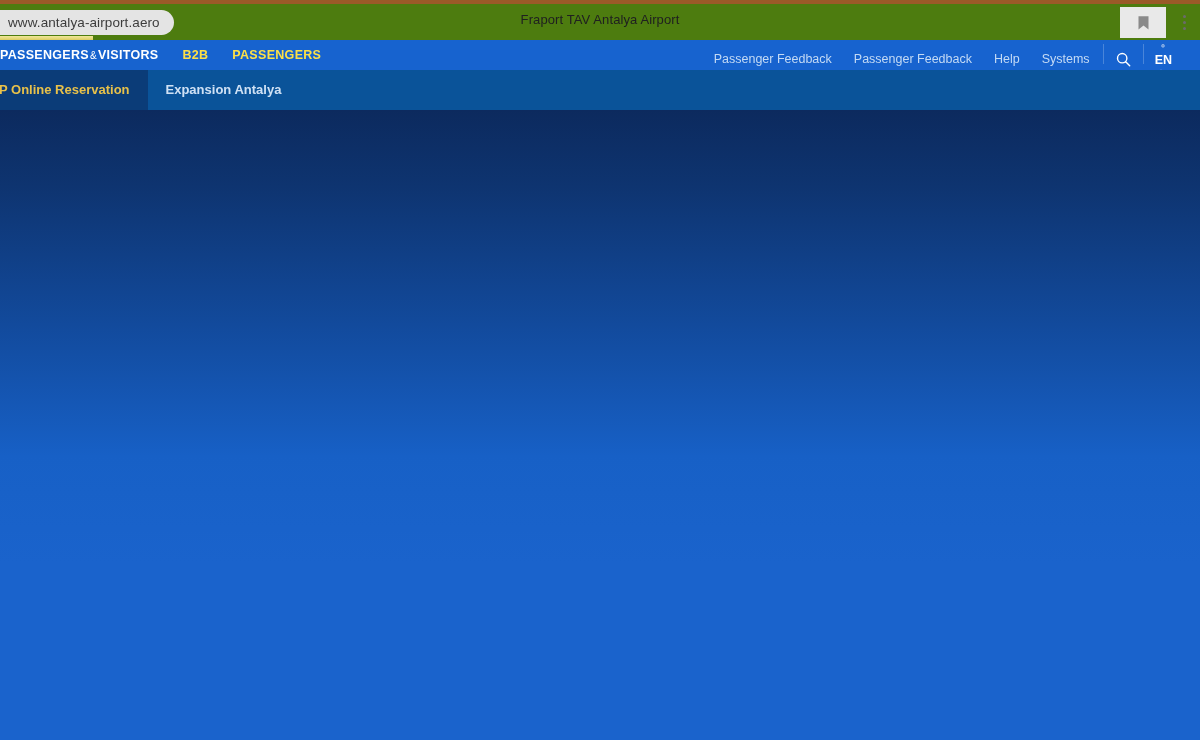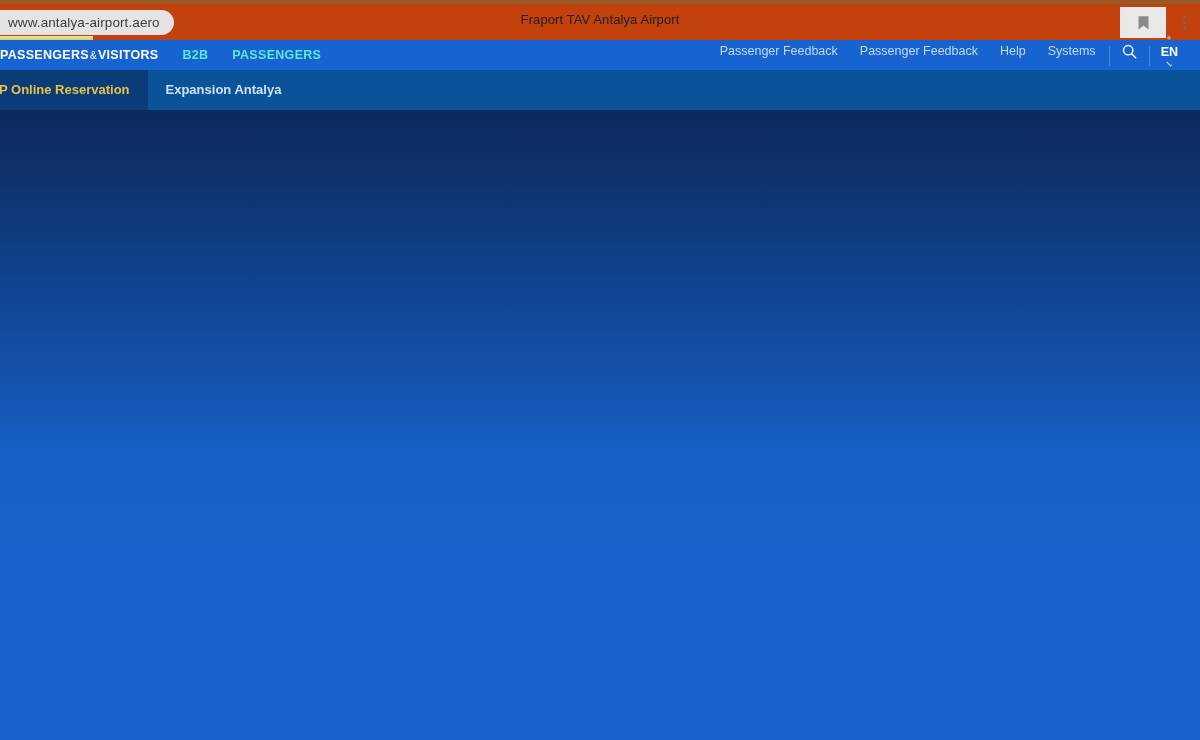--- a/index.html
+++ b/index.html
@@ -26,21 +26,21 @@
     width: 1200px;
     height: 40px;
     background: #f1f1f1;
     border-top: 4px solid #9a5a28;
   }
 
   .chrome-inner {
     position: relative;
     width: 1200px;
     height: 36px;
-    background: #c2410c;
+    background: #4d7c0f;
   }
 
   .omnibox {
     position: absolute;
     left: -14px;
     top: 6px;
     height: 25px;
     padding: 0 14px 0 22px;
     background: #e4e4e4;
     border-radius: 13px;
@@ -124,21 +124,21 @@
     margin-left: -12px;
   }
 
   .pnav-item {
     font-size: 12.5px;
     font-weight: bold;
     letter-spacing: 0.3px;
     padding: 0 12px;
     height: 30px;
     line-height: 30px;
-    color: #5eead4;
+    color: #fde047;
     white-space: nowrap;
     position: relative;
   }
 
   .pnav-item.active {
     color: #ffffff;
   }
 
   .pnav-item .amp {
     font-size: 10px;
@@ -152,23 +152,23 @@
     top: 36px;
     left: 0;
     width: 93px;
     height: 5px;
     background: linear-gradient(180deg, #efe79a 0%, #e0d470 60%, #cdbd52 100%);
   }
 
   .primary-right {
     margin-left: auto;
     display: flex;
-    align-items: flex-end;
+    align-items: flex-start;
     height: 22px;
-    padding-right: 12px;
+    padding-right: 18px;
   }
 
   .pnav-link {
     font-size: 12.5px;
     color: #c3daf5;
     padding: 0 11px;
     height: 30px;
     line-height: 30px;
     white-space: nowrap;
   }

